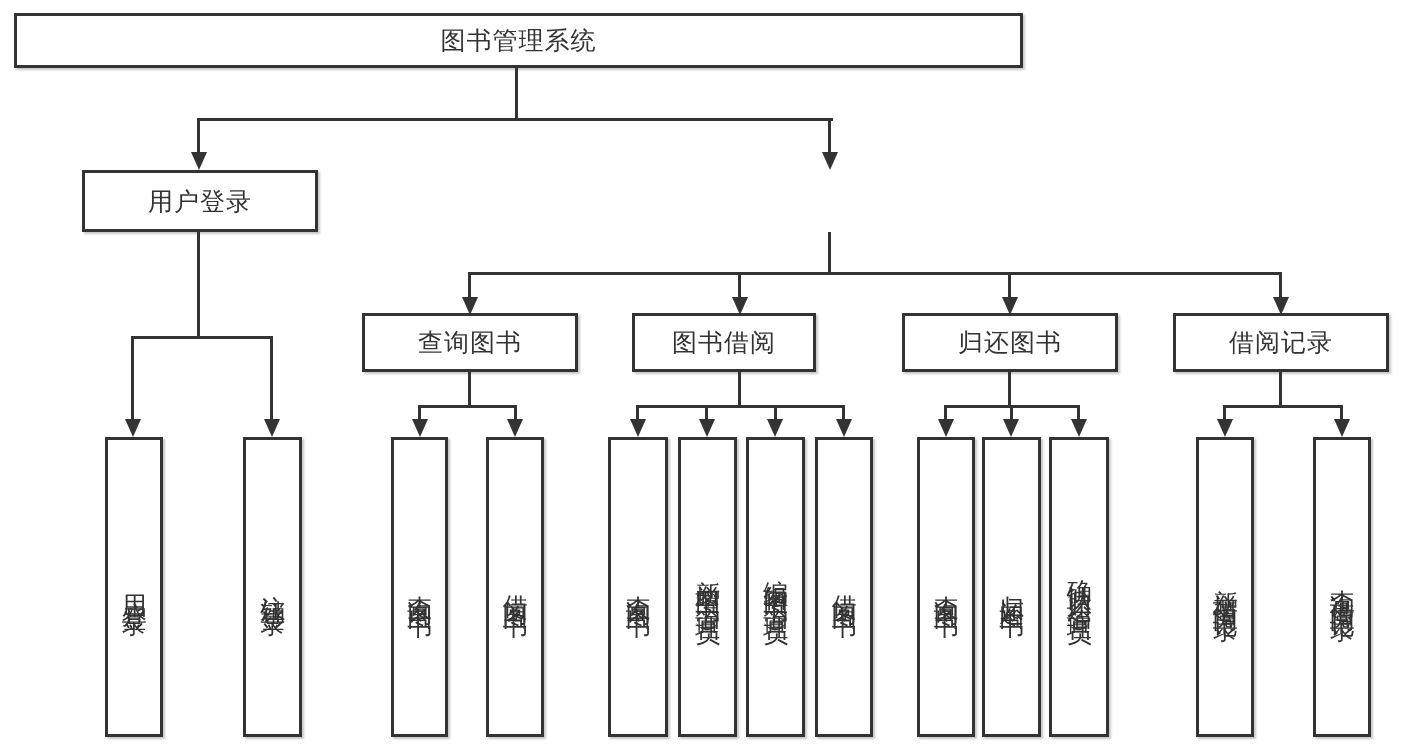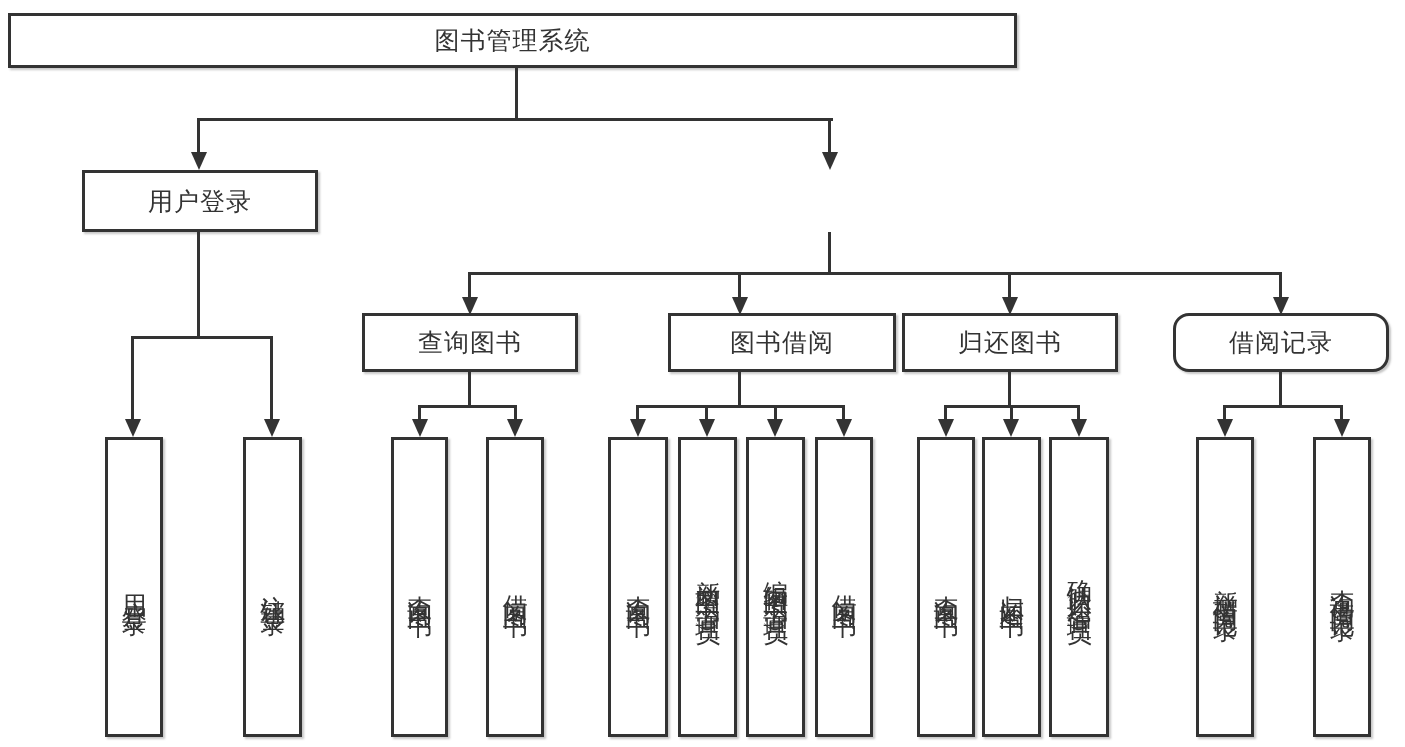--- a/index.html
+++ b/index.html
@@ -35,21 +35,21 @@
     position:absolute; right:4px; bottom:8px;
     font-size:21px; letter-spacing:1px;
     color:rgba(252,85,49,0.45); z-index:5; white-space:nowrap;
   }
 </style>
 </head>
 <body>
 
 <div id="canvas">
 
-  <div class="box" style="left:8px; top:13px; width:1009px; height:55px;">
+  <div class="box" style="left:14px; top:13px; width:1009px; height:55px;">
     <span>图书管理系统</span>
   </div>
 
   <div class="vline" style="left:515px; top:68px; height:52px;"></div>
   <div class="hline" style="left:197px; top:118px; width:636px;"></div>
   <div class="vline" style="left:197px; top:118px; height:37px;"></div>
   <div class="arrow" style="left:191px; top:152px;"></div>
   <div class="vline" style="left:828px; top:118px; height:37px;"></div>
   <div class="arrow" style="left:822px; top:152px;"></div>
 
@@ -71,27 +71,27 @@
   <div class="vline" style="left:738px;  top:272px; height:28px;"></div>
   <div class="arrow" style="left:732px;  top:297px;"></div>
   <div class="vline" style="left:1008px; top:272px; height:28px;"></div>
   <div class="arrow" style="left:1002px; top:297px;"></div>
   <div class="vline" style="left:1279px; top:272px; height:28px;"></div>
   <div class="arrow" style="left:1273px; top:297px;"></div>
 
   <div class="box" style="left:362px; top:313px; width:216px; height:59px;">
     <span>查询图书</span>
   </div>
-  <div class="box" style="left:668px; top:313px; width:228px; height:59px;">
+  <div class="box" style="left:632px; top:313px; width:184px; height:59px;">
     <span>图书借阅</span>
   </div>
   <div class="box" style="left:902px; top:313px; width:216px; height:59px;">
     <span>归还图书</span>
   </div>
-  <div class="box" style="left:1173px; top:313px; width:216px; height:59px;border-radius:16px;">
+  <div class="box" style="left:1173px; top:313px; width:216px; height:59px;">
     <span>借阅记录</span>
   </div>
 
   <div class="vline" style="left:468px; top:372px; height:36px;"></div>
   <div class="hline" style="left:418px; top:405px; width:99px;"></div>
   <div class="vline" style="left:418px; top:405px; height:17px;"></div>
   <div class="arrow" style="left:412px; top:419px;"></div>
   <div class="vline" style="left:514px; top:405px; height:17px;"></div>
   <div class="arrow" style="left:507px; top:419px;"></div>
 

